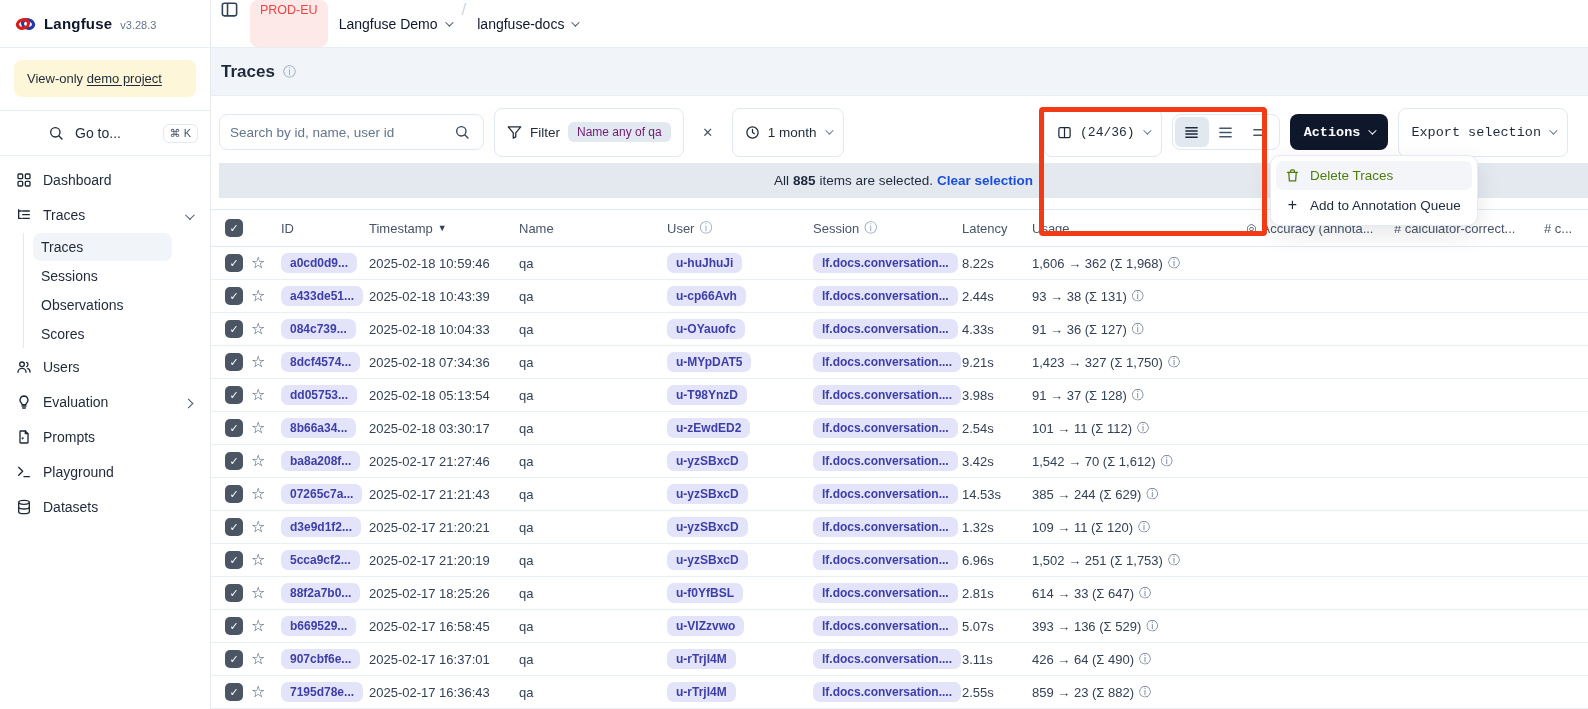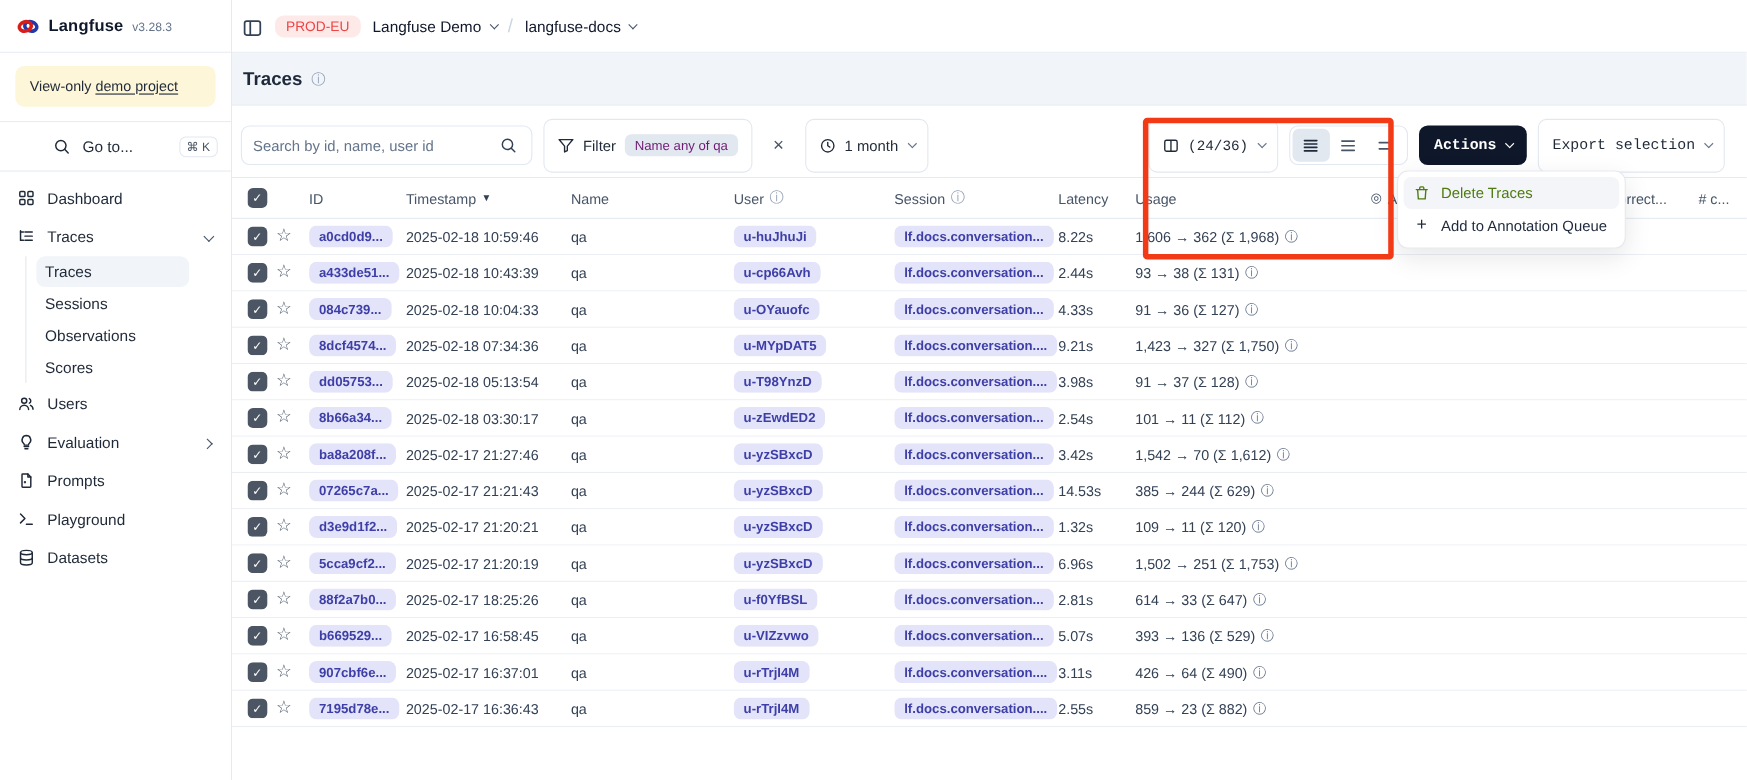--- a/index.html
+++ b/index.html
@@ -28,21 +28,21 @@
   .icon15 { width:15px; height:15px; flex:0 0 15px; }
 
   
   .chev { display:inline-block; width:7px; height:7px; border-right:1.6px solid currentColor; border-bottom:1.6px solid currentColor; }
   .chev.down { transform:rotate(45deg) translateY(-2px); }
   .chev.right { transform:rotate(-45deg); }
   .chev.sm { width:6px; height:6px; }
 
   
   .main { position:absolute; left:211px; top:0; width:1377px; height:709px; background:#fff; }
-  .topbar { height:48px; display:flex; align-items:center; gap:11px; padding:0 16px 0 9px; border-bottom:1px solid #e8edf2; background:#fff; }
+  .topbar { height:48px; display:flex; gap:11px; padding:0 16px 0 9px; border-bottom:1px solid #e8edf2; background:#fff; }
   .env-badge { background:#fde9e8; color:#ee4444; font-size:12.5px; font-weight:500; padding:3px 10px; border-radius:8px; }
   .crumb { font-size:14px; color:#0f172a; display:flex; align-items:center; gap:7px; cursor:pointer; }
   .crumb .chev { color:#475569; }
   .slash { color:#cbd5e1; font-size:17px; }
   .page-strip { height:48px; background:#f1f4f8; display:flex; align-items:center; gap:8px; padding:0 10px; border-bottom:1px solid #e9eef3; }
   .page-title { font-size:17px; font-weight:700; color:#1e293b; }
   .info-i { color:#94a3b8; font-size:13px; }
 
   
   .toolbar { display:flex; align-items:center; gap:10px; margin:18px 20px 0 8px; height:36px; }
@@ -308,20 +308,26 @@
         <span class="chev down sm"></span>
       </div>
 
       <div class="btn">
         <span>Export selection</span>
         <span class="chev down sm" style="color:#64748b"></span>
       </div>
     </div>
   </div>
 
+  <div class="sel-banner">
+    <span>All</span>
+    <span class="cnt">885</span>
+    <span>items are selected.</span>
+    <span class="clear">Clear selection</span>
+  </div>
 
   <div class="table">
     <div class="tr head">
       <span class="td">
         <span class="checkbox">
             <span>✓</span>
           </span>
       </span>
       <span class="td"></span>
       <span class="th">ID</span>

